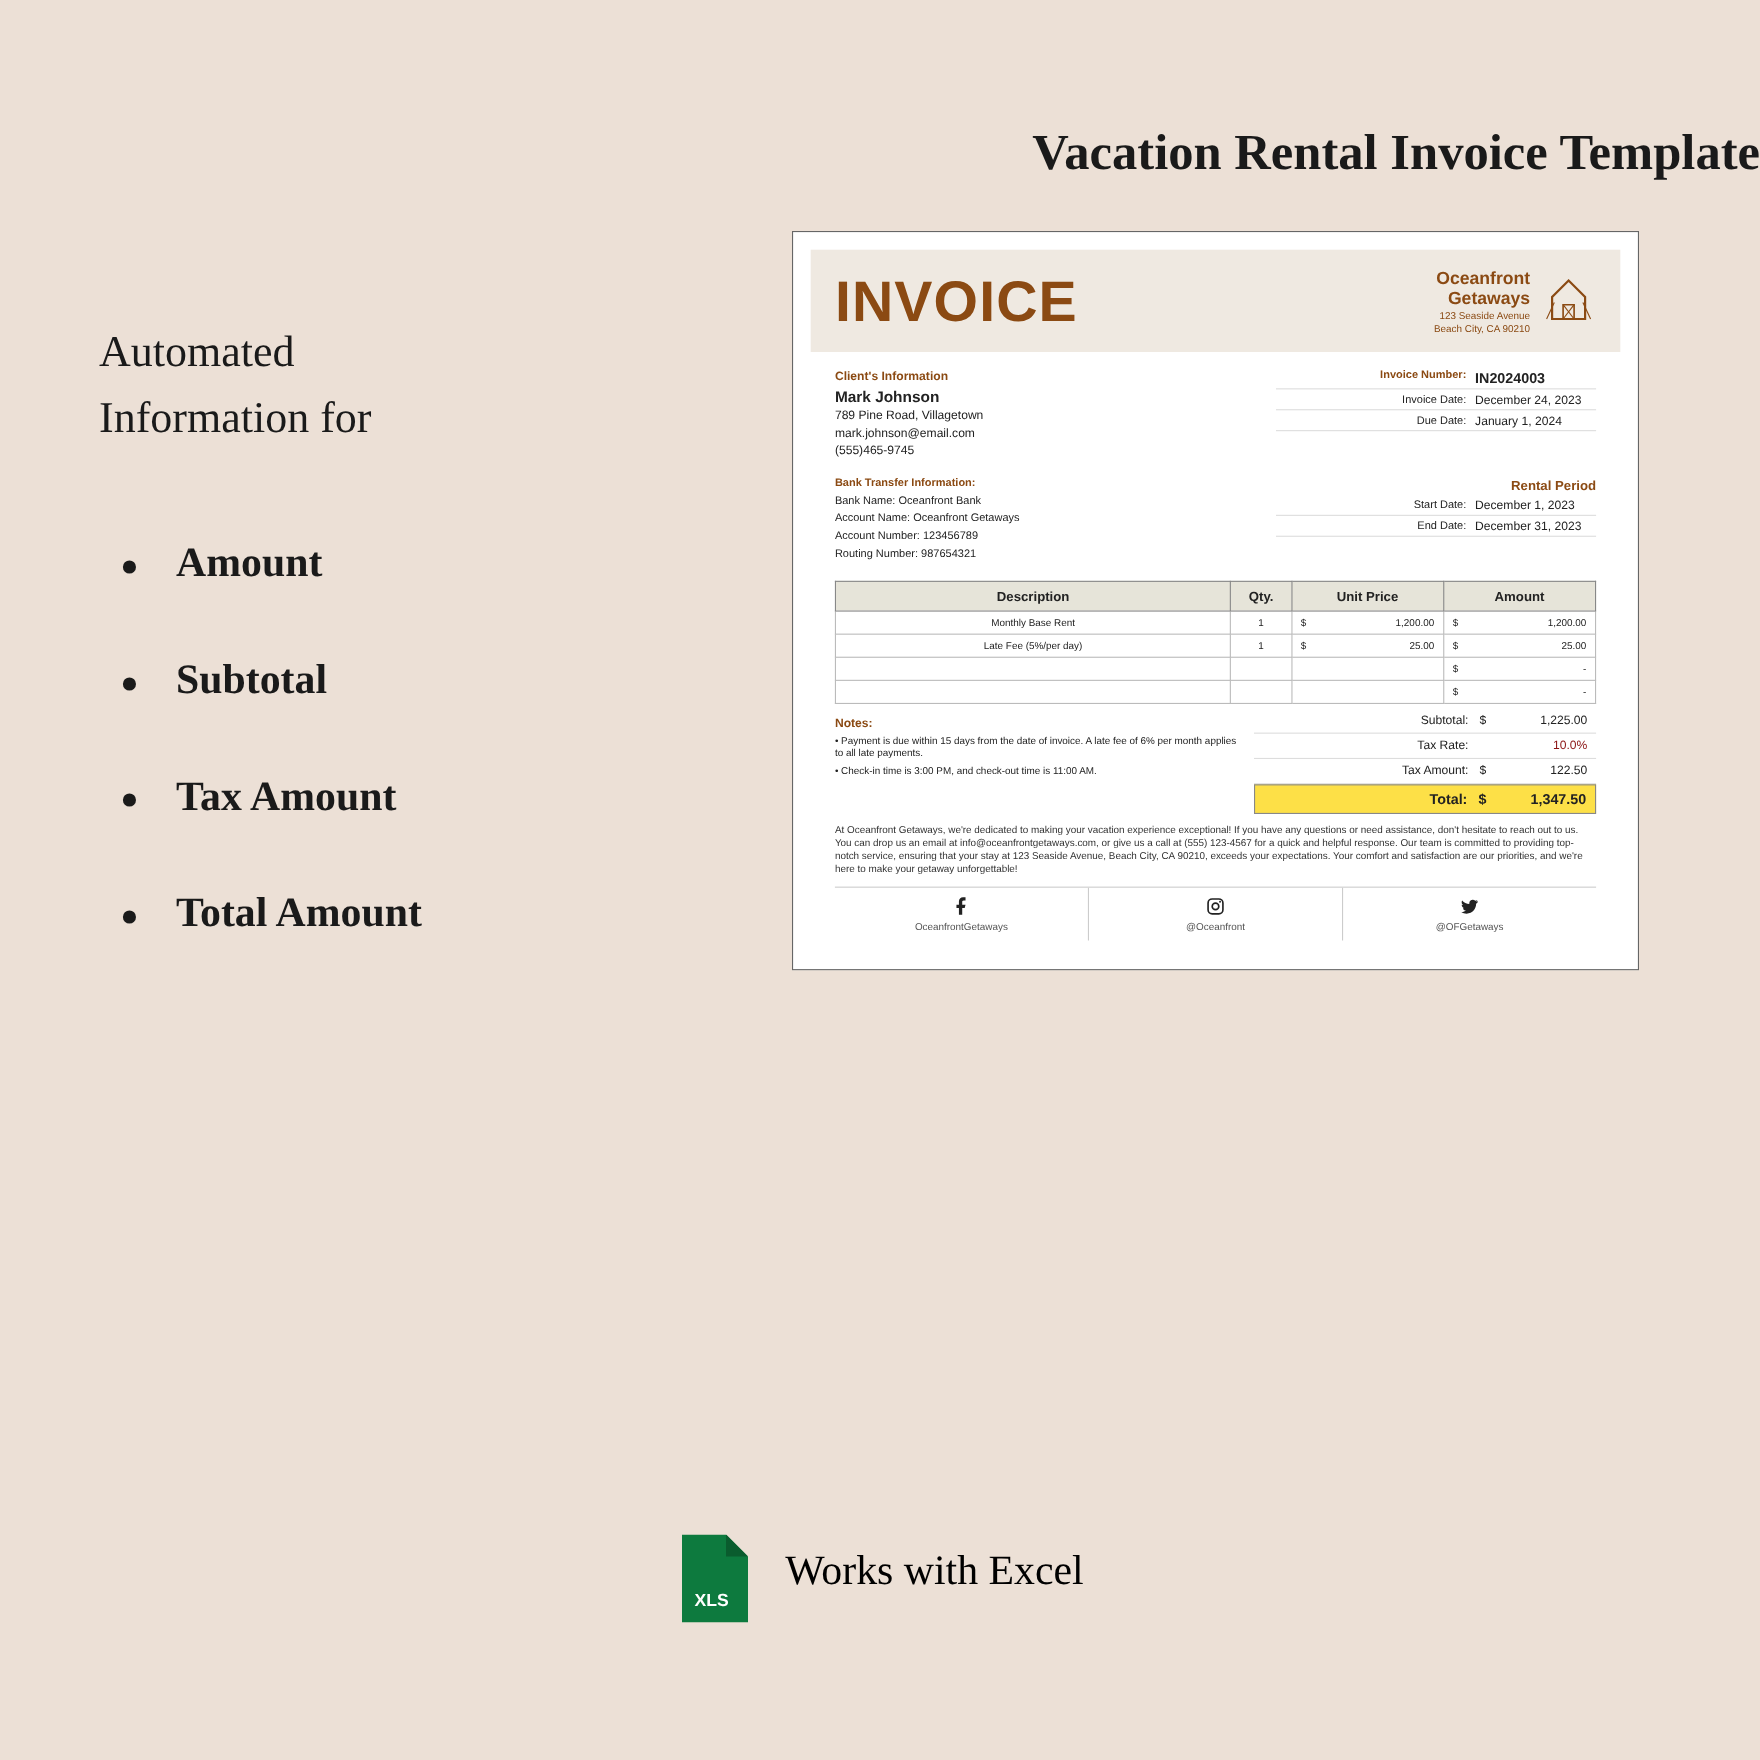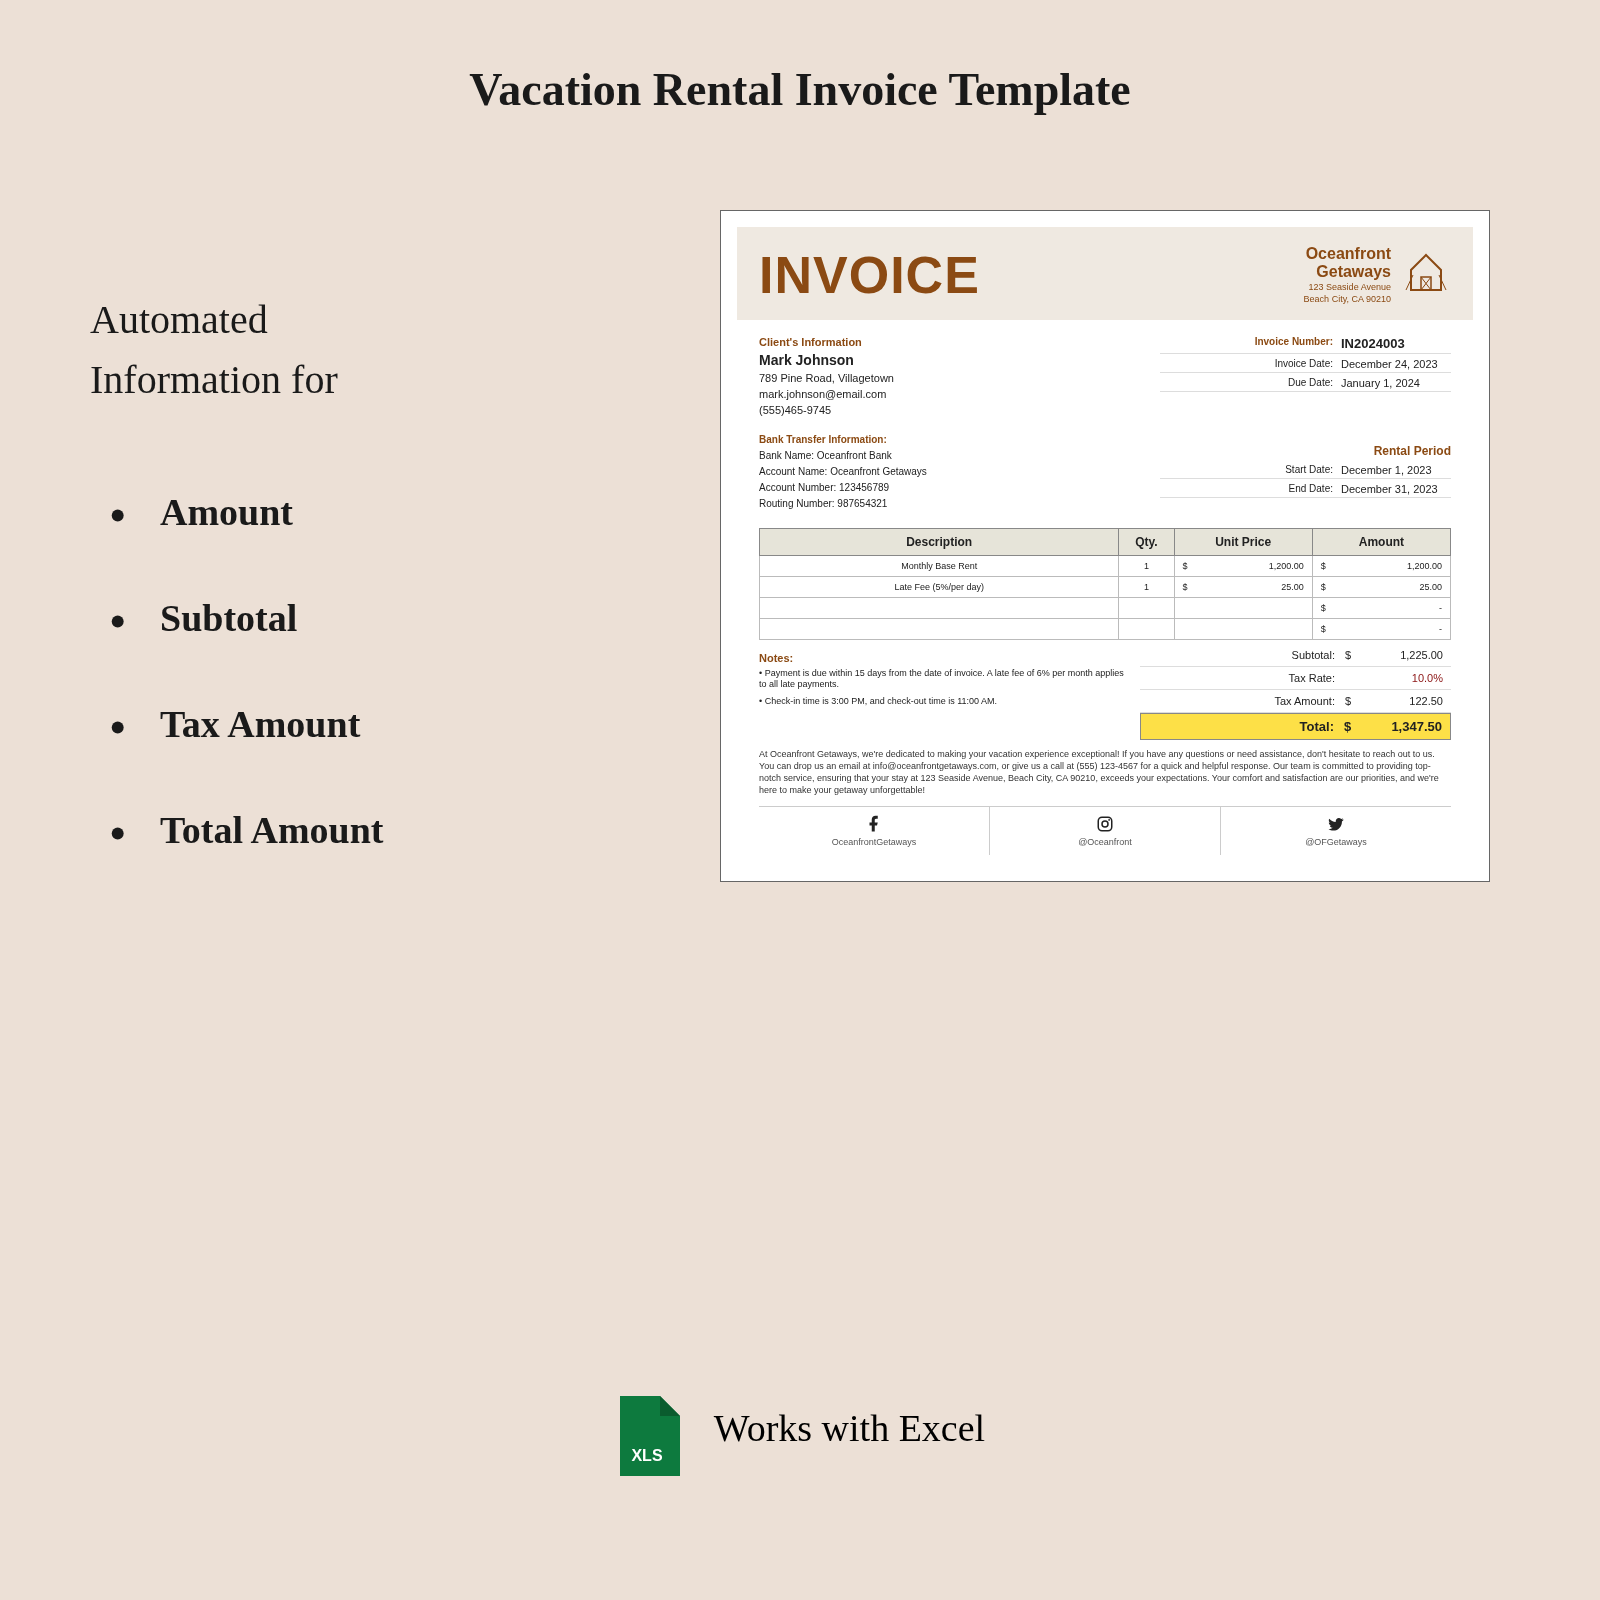--- a/index.html
+++ b/index.html
@@ -4,25 +4,25 @@
 <style>
   * { box-sizing: border-box; margin: 0; padding: 0; }
   body {
     width: 1600px;
     height: 1600px;
     background: #ece0d6;
     font-family: Georgia, 'Times New Roman', serif;
     position: relative;
   }
   .page-title {
-    text-align: center;
+    text-align: right;
     font-size: 46px;
     font-weight: bold;
     color: #1a1a1a;
-    padding-top: 63px;
+    padding-top: 112px;
   }
   .left-col {
     position: absolute;
     left: 90px;
     top: 290px;
     width: 480px;
   }
   .subtitle {
     font-size: 40px;
     font-weight: 500;
@@ -127,21 +127,20 @@
   .meta-row .val { width: 110px; text-align: left; font-weight: bold; }
   .meta-row.plain .lbl { color: #222; font-weight: normal; }
   .meta-row.plain .val { font-weight: normal; }
   .bank-col div { margin-bottom: 5px; font-size: 10px; }
   .rental-h {
     color: #8b4a13;
     font-weight: bold;
     font-size: 12px;
     text-align: right;
     margin-bottom: 6px;
-    margin-top: 10px;
   }
   .items-table {
     width: 100%;
     border-collapse: collapse;
     font-size: 10px;
     margin-top: 8px;
   }
   .items-table th {
     background: #e6e4d9;
     border: 1px solid #888;

